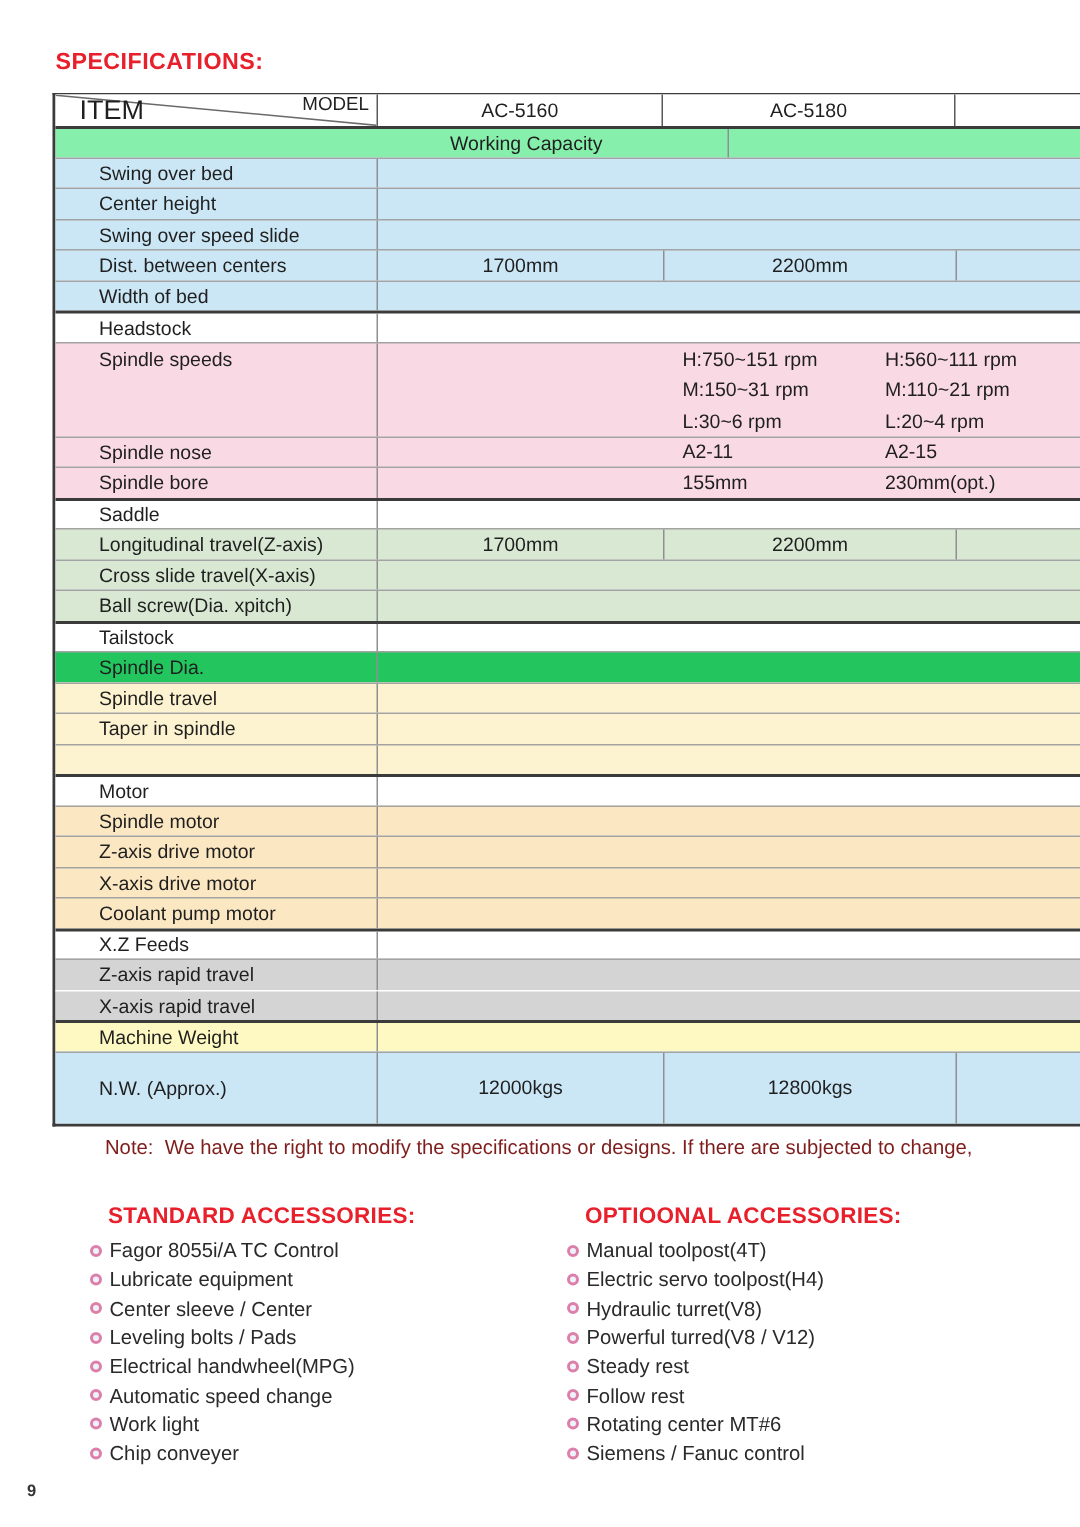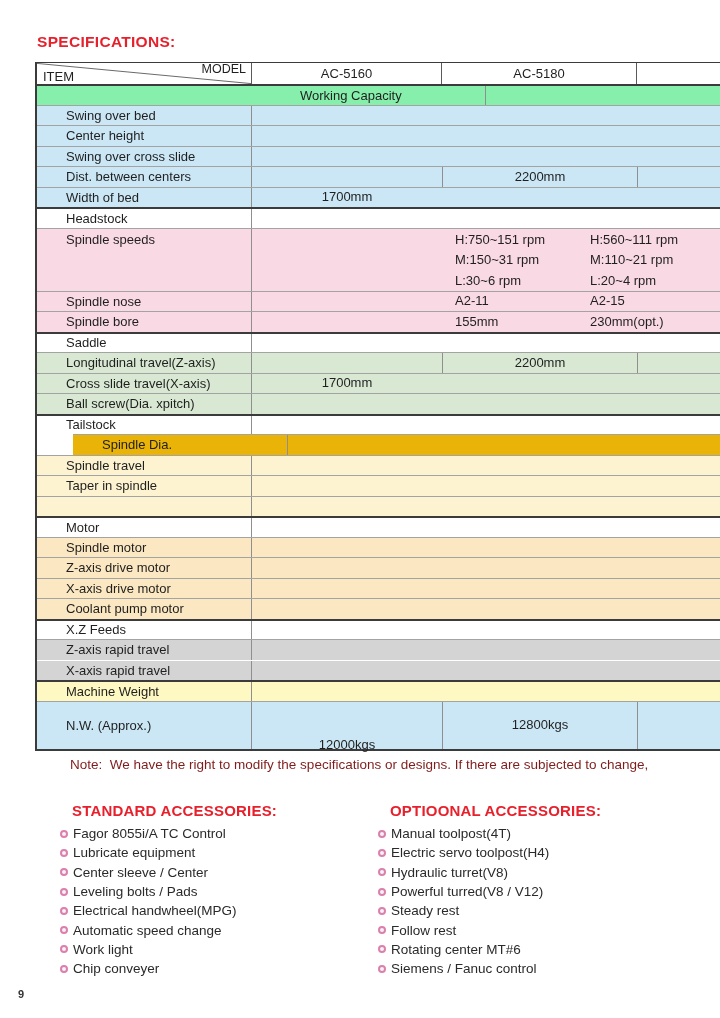--- a/index.html
+++ b/index.html
@@ -20,34 +20,34 @@
   .spec-table {
     position: absolute; left: 35px; top: 62px; width: 685px;
     border-left: 2px solid #3b3b3b;
     border-top: 1.5px solid #3b3b3b;
     border-bottom: 2.5px solid #3b3b3b;
     font-size: 13px;
   }
   .thead { display: flex; height: 21px; background:#fff; }
   .thead .hcell { height: 100%; display:flex; align-items:center; justify-content:center; }
   .corner { position: relative; width: 215px; border-right: 1px solid #5a5a5a; }
-  .corner .item-lbl  { position:absolute; left: 6px;  bottom: 0px; font-size: 13px; }
+  .corner .item-lbl  { position:absolute; left: 16px;  bottom: 0px; font-size: 18px; }
   .corner .model-lbl { position:absolute; right: 5px; top: -1px;   font-size: 12.5px; }
   .corner svg { position:absolute; inset:0; width:100%; height:100%; }
   .m1 { width: 190px; border-right: 1px solid #5a5a5a; }
   .m2 { width: 195px; border-right: 1px solid #5a5a5a; }
   .rest { flex: 1; }
 
   .row { display: flex; height: 20.5px; border-top: 1px solid #a3a3a3; }
   .row.section { border-top: 2px solid #3b3b3b; }
   .row.sep-white { border-top-color: #ffffff; }
   .row .cell { height: 100%; display: flex; align-items: center; }
   .row .label { width: 215px; padding-left: 29px; border-right: 1px solid #8f8f8f; white-space: nowrap; }
   .row .v1, .row .v2, .row .v3 { display: none; white-space: pre-line; line-height: 20.5px; }
-  .row.centered .v1 { display:flex; width: 190px; justify-content: center; margin-top: 20px; }
+  .row.centered .v1 { display:flex; width: 190px; justify-content: center; }
   .row.centered .v2 { display:flex; width: 195px; justify-content: center; border-left: 1px solid #8f8f8f; }
   .row.centered .v3 { display:flex; flex: 1; border-left: 1px solid #8f8f8f; }
   .row.left .v1 { display:flex; margin-left: 203px; width: 135px; }
   .row.left .v2 { display:flex; flex: 1; }
   .row.valign-top .cell { align-items: flex-start; padding-top: 1px; }
   .row.valign-top .label { padding-top: 3px; }
 
   
   .note {
     position: absolute; left: 70px; top: 757px;
@@ -100,21 +100,21 @@
   </div>
       <div class="row" style="background: rgb(203, 231, 246);">
     <div class="cell label">Swing over bed</div>
 
   </div>
       <div class="row" style="background: rgb(203, 231, 246);">
     <div class="cell label">Center height</div>
 
   </div>
       <div class="row" style="background: rgb(203, 231, 246);">
-    <div class="cell label">Swing over cross slide</div>
+    <div class="cell label">Swing over speed slide</div>
 
   </div>
       <div class="row centered" style="background: rgb(203, 231, 246);">
     <div class="cell label">Dist. between centers</div>
     <div class="cell v1">1700mm</div>
     <div class="cell v2">2200mm</div>
     <div class="cell v3"></div>
   </div>
       <div class="row" style="background: rgb(203, 231, 246);">
     <div class="cell label">Width of bed</div>
@@ -161,21 +161,21 @@
 
   </div>
       <div class="row" style="background: rgb(216, 232, 211);">
     <div class="cell label">Ball screw(Dia. xpitch)</div>
 
   </div>
       <div class="row section" style="background: rgb(255, 255, 255);">
     <div class="cell label">Tailstock</div>
 
   </div>
-      <div class="row" style="background: #eab308; margin-left: 36px;">
+      <div class="row" style="background: #22c55e;">
     <div class="cell label">Spindle Dia.</div>
 
   </div>
       <div class="row" style="background: rgb(253, 243, 208);">
     <div class="cell label">Spindle travel</div>
 
   </div>
       <div class="row" style="background: rgb(253, 243, 208);">
     <div class="cell label">Taper in spindle</div>
 

